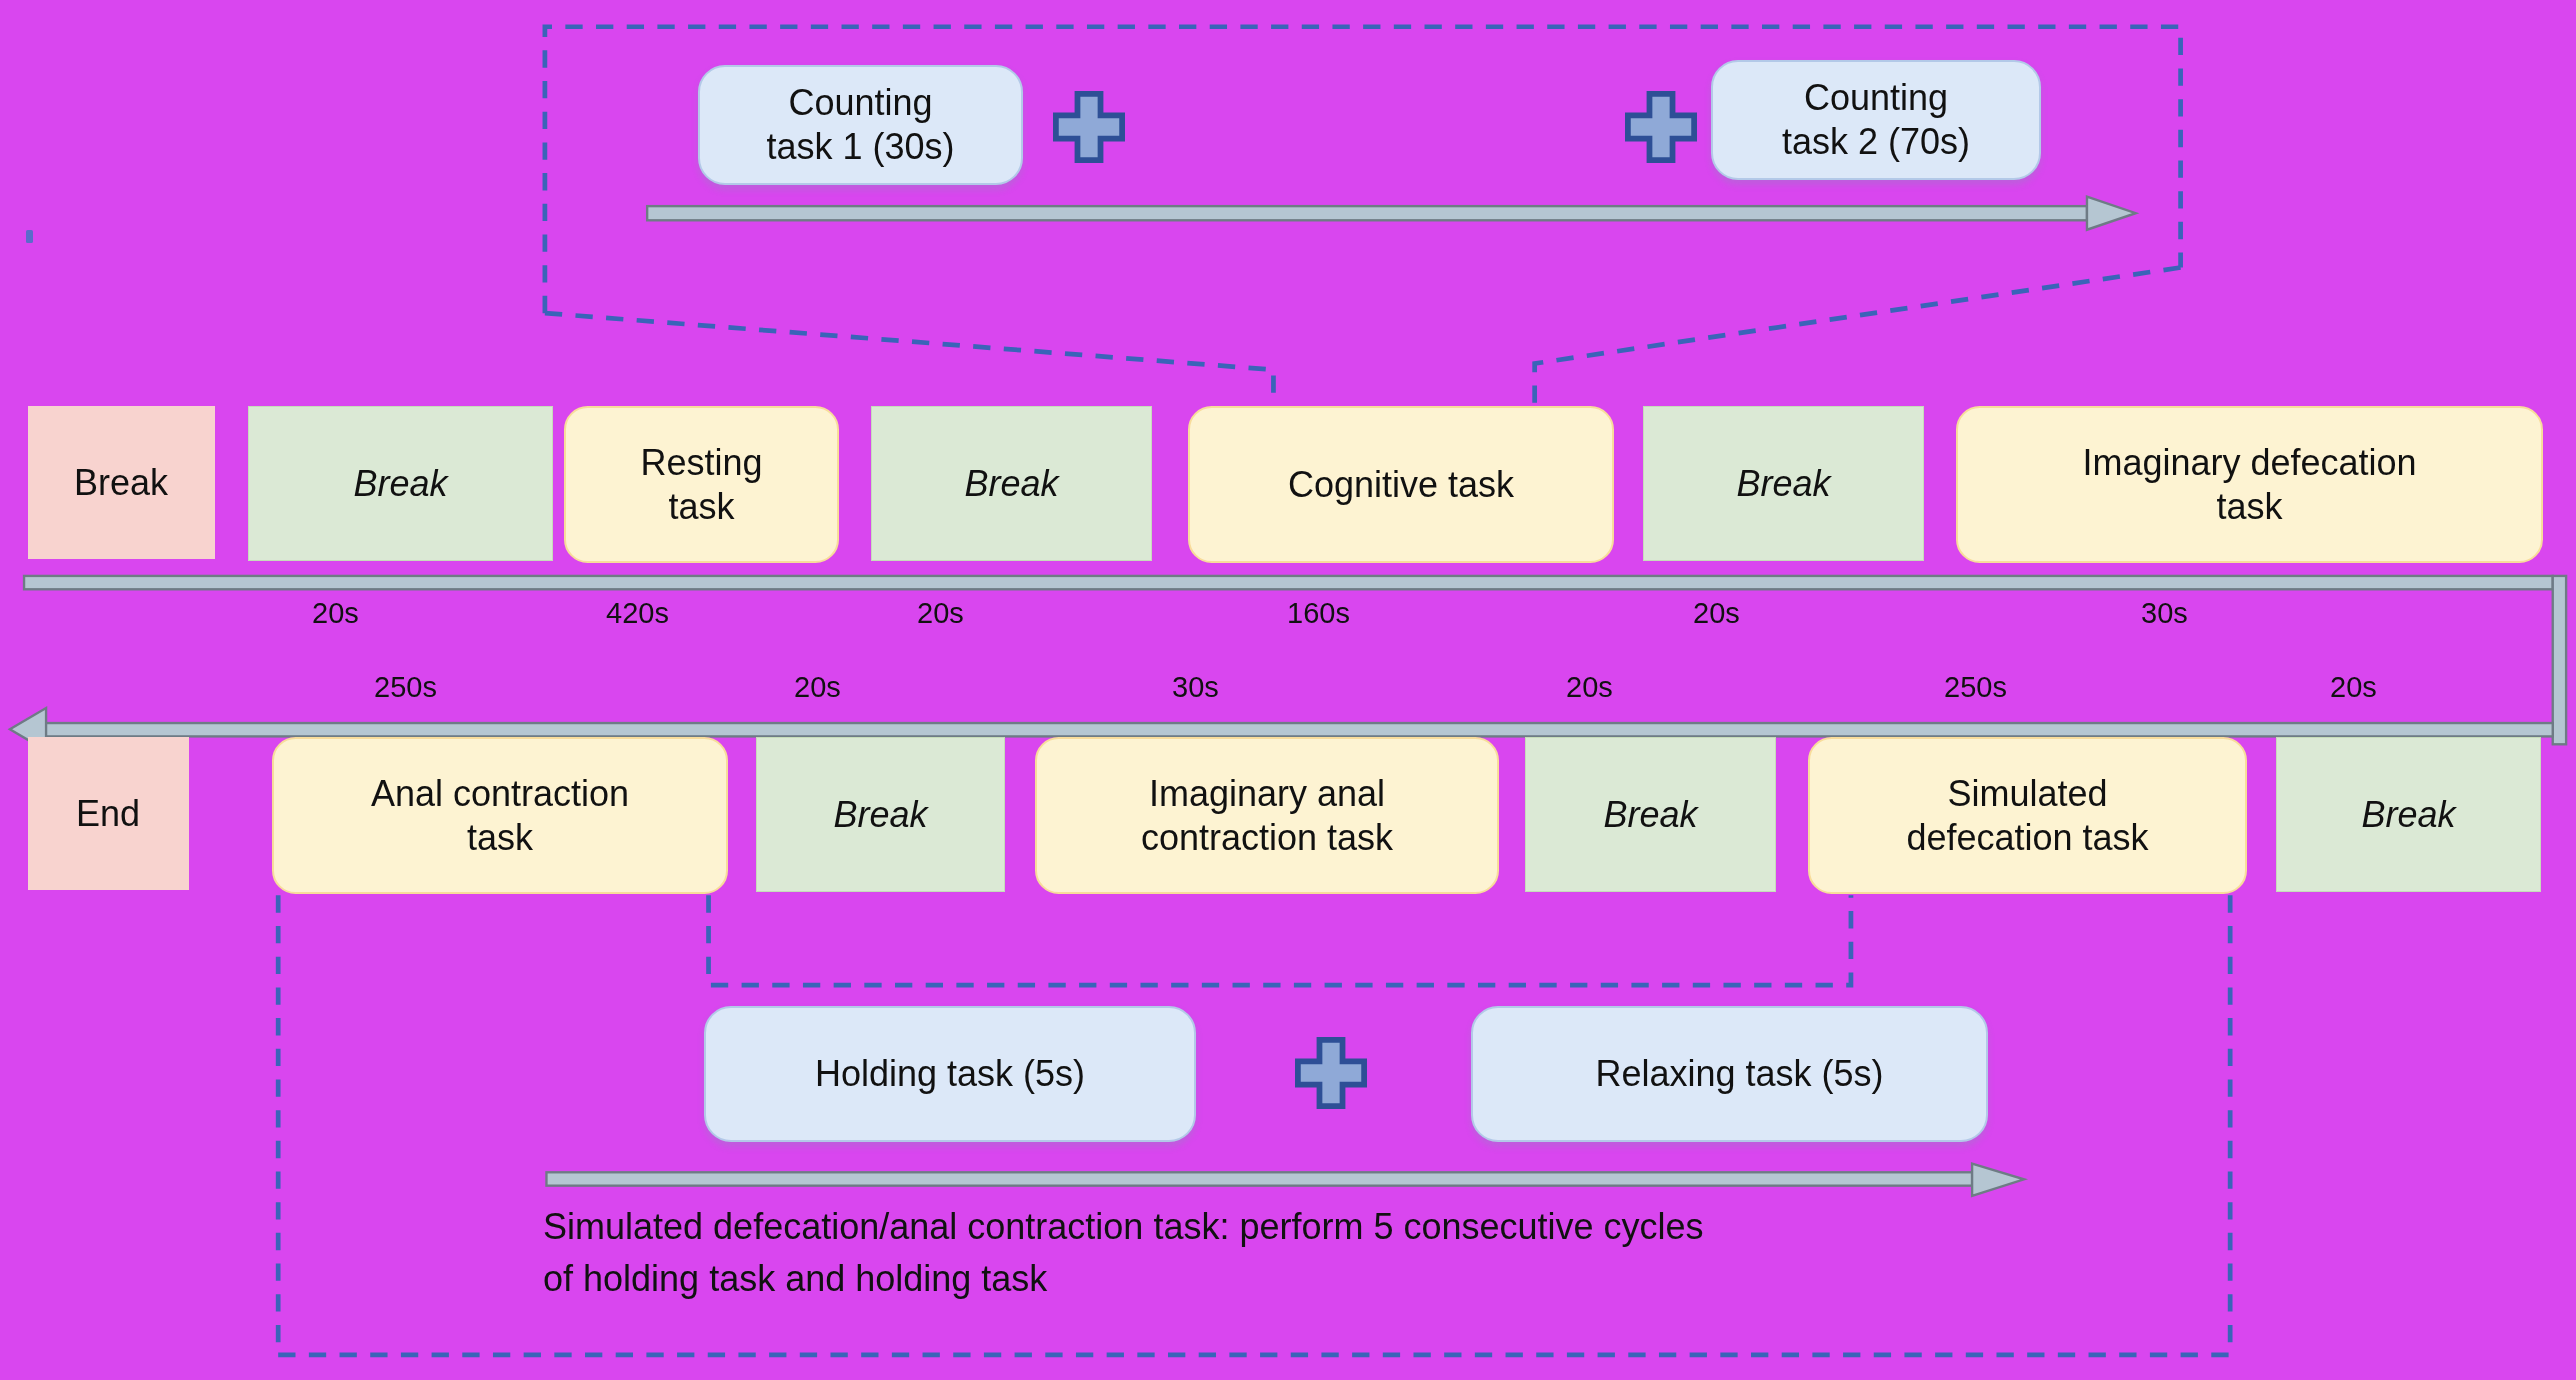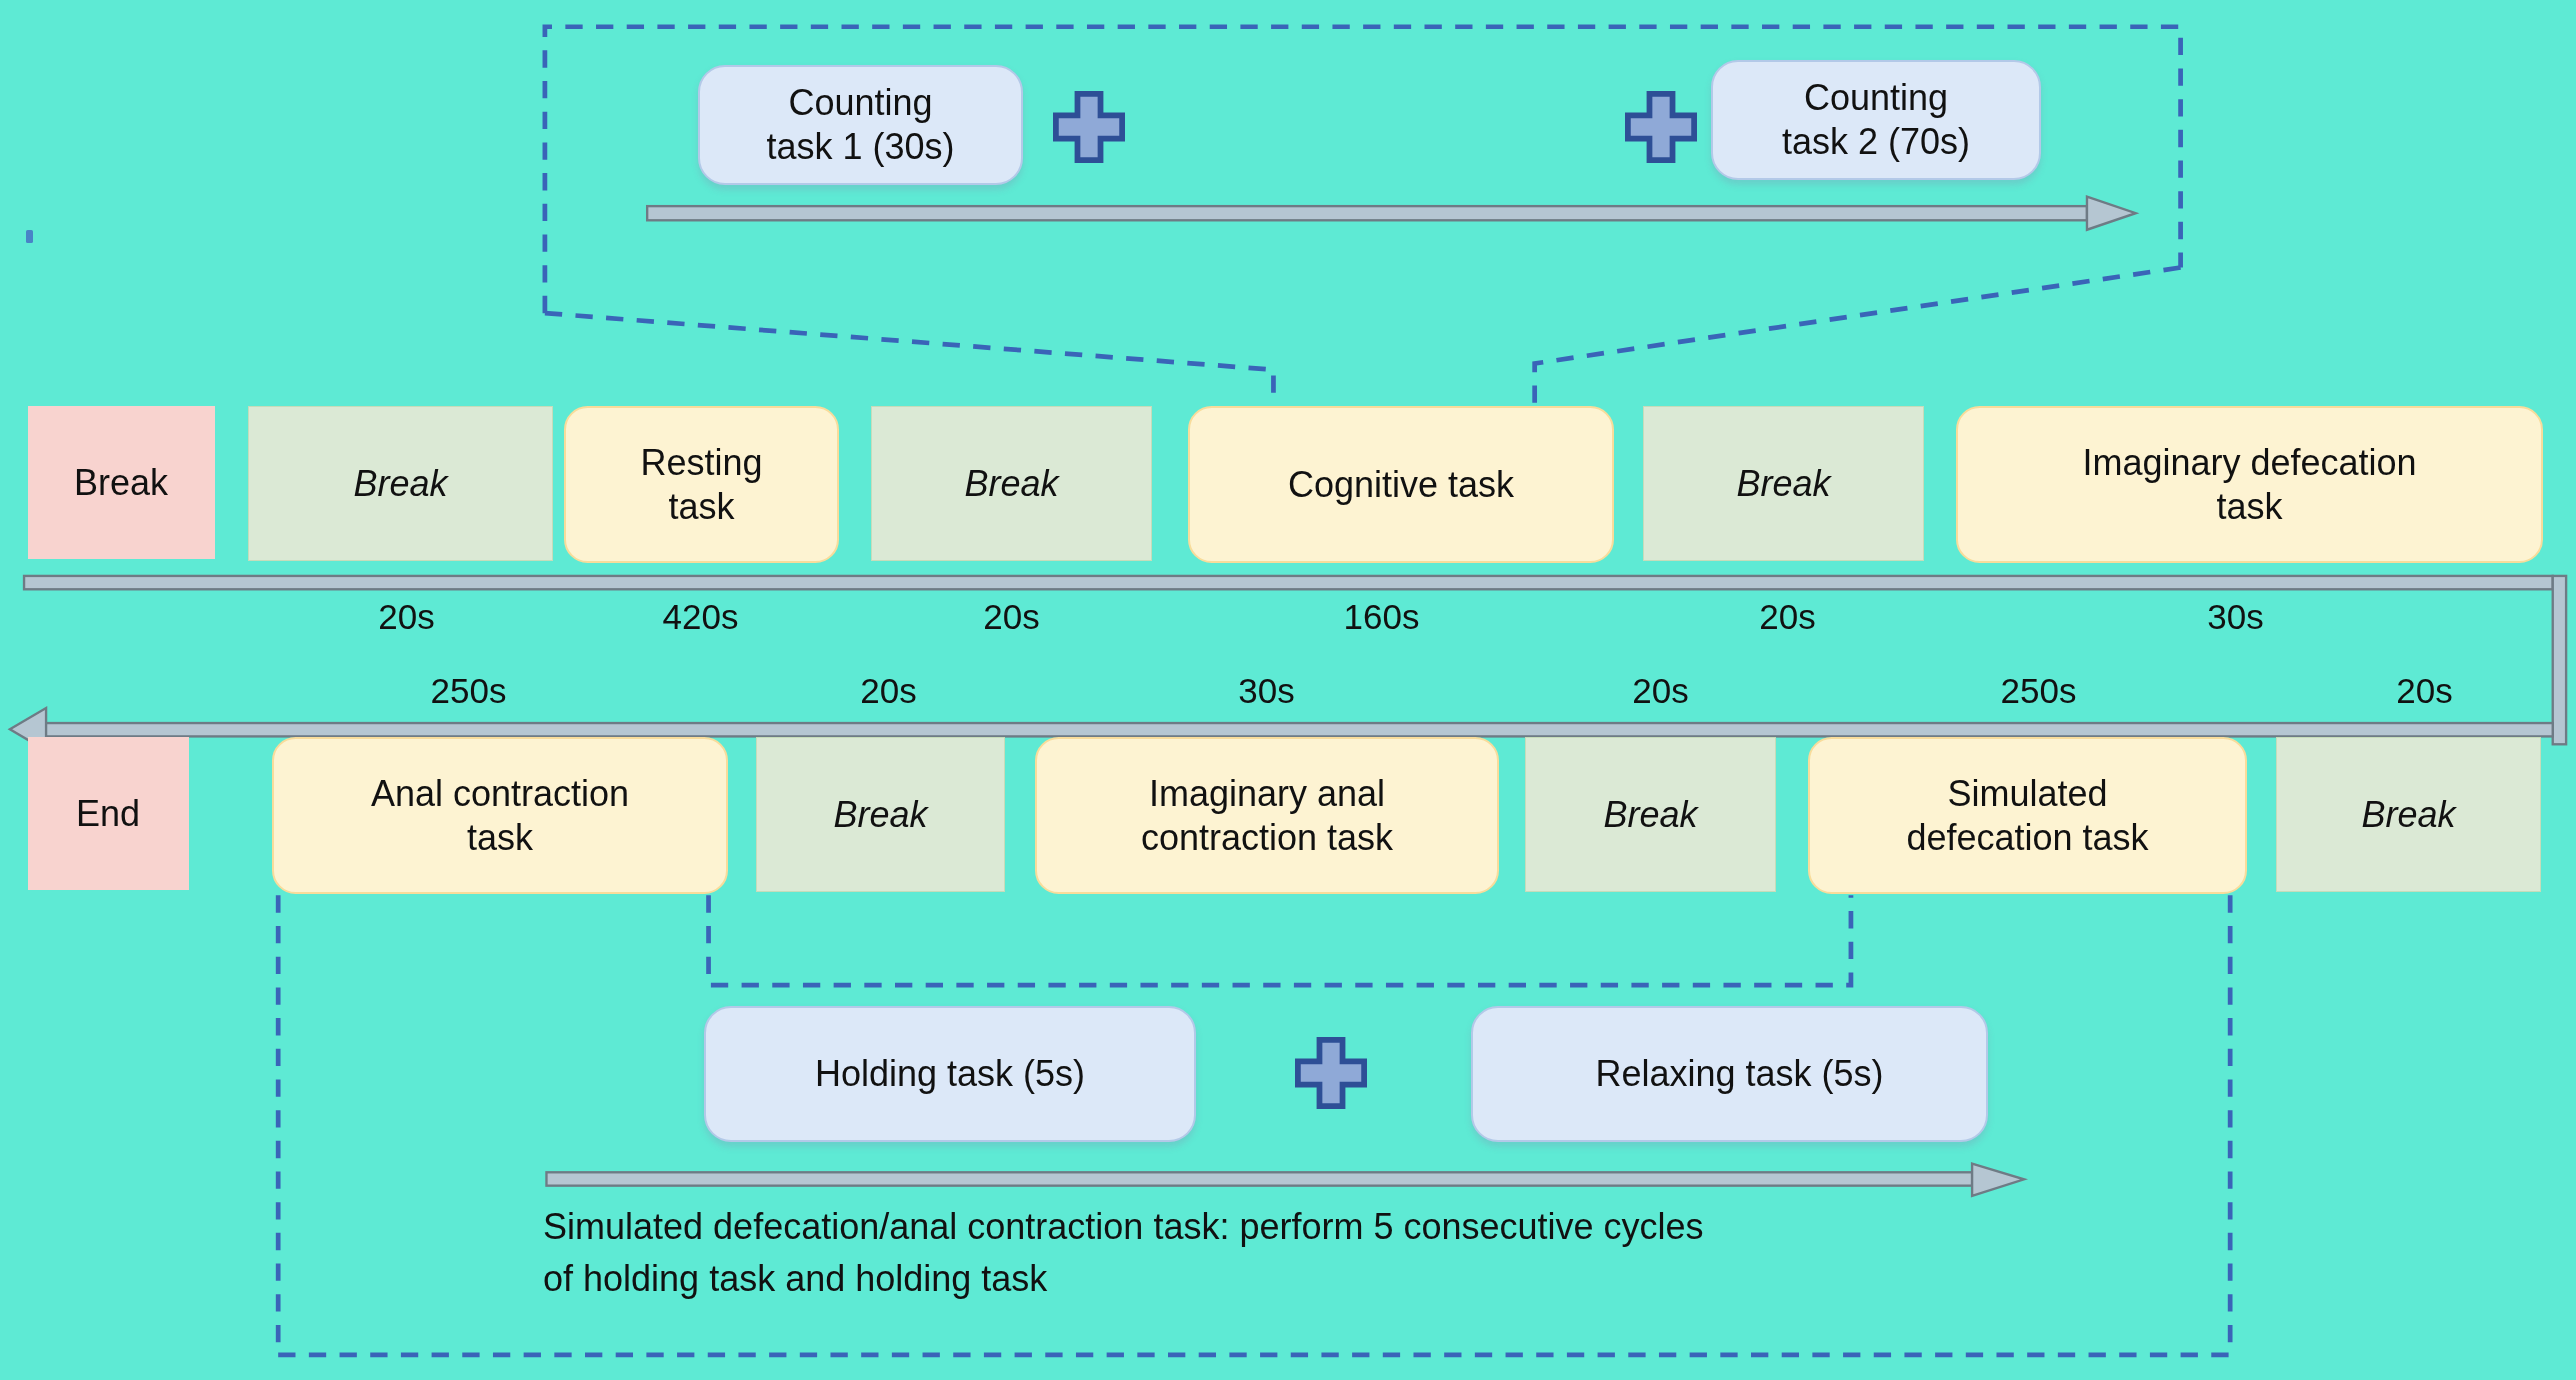--- a/index.html
+++ b/index.html
@@ -1,38 +1,38 @@
 <!DOCTYPE html>
 <html style="font-size:12.6px"><head>
 <meta charset="utf-8">
 <style>
   html,body{margin:0;padding:0;background:#ffffff;}
   #canvas{
     position:relative;
     width:2576px;height:1380px;
-    background:#5eead4;
+    background:#d946ef;
     font-family:"Liberation Sans", sans-serif;
     overflow:hidden;
   }
   svg.overlay{position:absolute;left:0;top:0;width:2576px;height:1380px;pointer-events:none;}
   .dash{fill:none;stroke:#3a64b8;stroke-width:6;stroke-dasharray:22 17;}
   .bar{fill:#b5c6d2;stroke:#6e7b85;stroke-width:3;}
   .box{
     position:absolute;display:flex;flex-direction:column;
     align-items:center;justify-content:center;
     text-align:center;color:#111;font-size:36px;line-height:1.22;
   }
   .task{background:#fdf3d2;border:2.4px solid #f8dc9b;border-radius:23.6px;}
   .break{background:#dbe9d5;border:1.6px solid #c6dcba;font-style:italic;}
   .endpoint{background:#f8d3cf;border:none;}
   .subtask{
     background:#dce8f8;border:2.4px solid #b3c9e8;border-radius:27px;
     box-shadow:0 4.7px 6.3px rgba(130,150,180,.30);
   }
-  .duration{position:absolute;width:189px;margin-left:-94px;text-align:center;font-size:35px;color:#111;}
+  .duration{position:absolute;width:189px;margin-left:-94px;font-size:29px;color:#111;}
   .note-line{position:absolute;left:543px;font-size:36px;color:#111;white-space:nowrap;}
   .plus{position:absolute;width:72px;height:80px;}
   .stray{position:absolute;left:26px;top:230px;width:7px;height:13.4px;background:#4472c4;border-radius:1.6px;opacity:.85;}
 </style>
 </head>
 <body>
 
 <div id="canvas">
 
   <svg class="overlay" viewBox="0 0 3273 1754">

